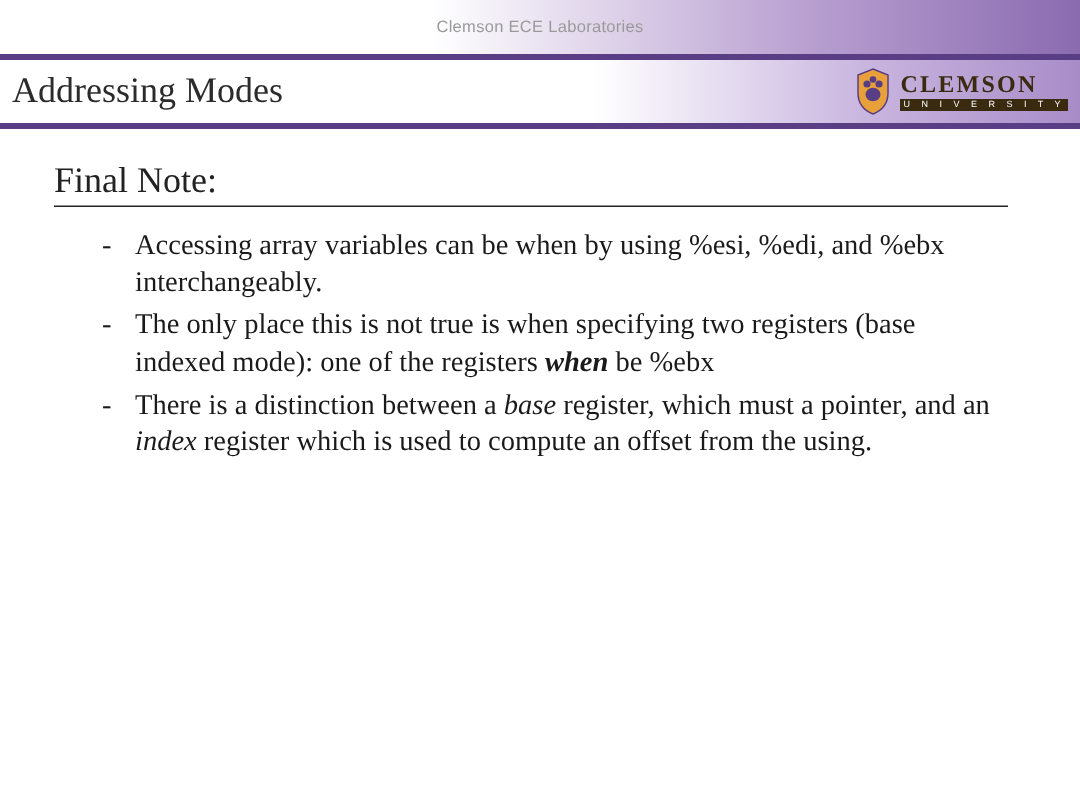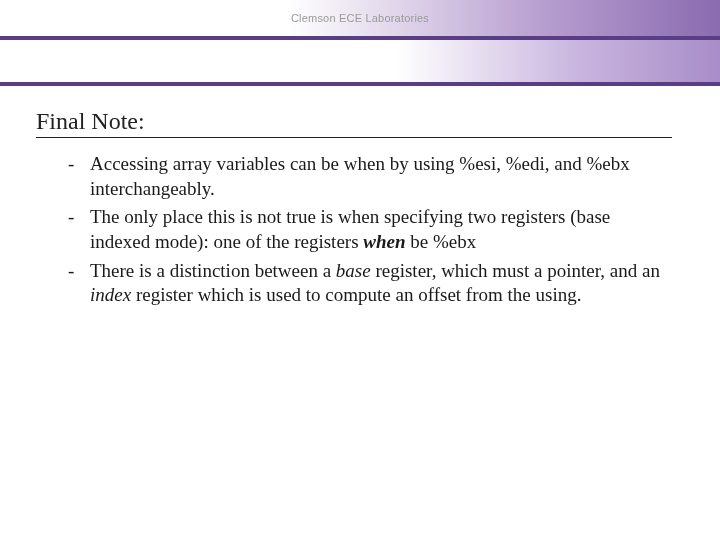--- a/index.html
+++ b/index.html
@@ -114,20 +114,36 @@
 </head>
 <body>
 
 <div class="page-number">46</div>
 
 <div class="header-top">
   <span class="header-label">Clemson ECE Laboratories</span>
 </div>
 
 <div class="title-bar">
+  <span class="slide-title">Addressing Modes</span>
+  <div class="logo-block">
+    <div class="paw-badge">
+      <svg viewBox="0 0 28 34" width="28" height="34">
+        <path d="M14 2 L24 6 L24 18 Q24 28 14 32 Q4 28 4 18 L4 6 Z" fill="#e8a13a" stroke="#5a3e85" stroke-width="1"></path>
+        <circle cx="10" cy="12" r="2.4" fill="#5a3e85"></circle>
+        <circle cx="18" cy="12" r="2.4" fill="#5a3e85"></circle>
+        <circle cx="14" cy="9" r="2.2" fill="#5a3e85"></circle>
+        <ellipse cx="14" cy="19" rx="5" ry="4.5" fill="#5a3e85"></ellipse>
+      </svg>
+    </div>
+    <div class="wordmark">
+      <span class="wordmark-top">CLEMSON</span>
+      <span class="wordmark-bottom">U N I V E R S I T Y</span>
+    </div>
+  </div>
 </div>
 
 <div class="content">
   <div class="section-heading">Final Note:</div>
 
   <div class="bullets">
 
     <div class="bullet">
       <span class="dash">-</span>
       <span class="btext">Accessing array variables can be when by using %esi, %edi, and %ebx interchangeably.</span>

